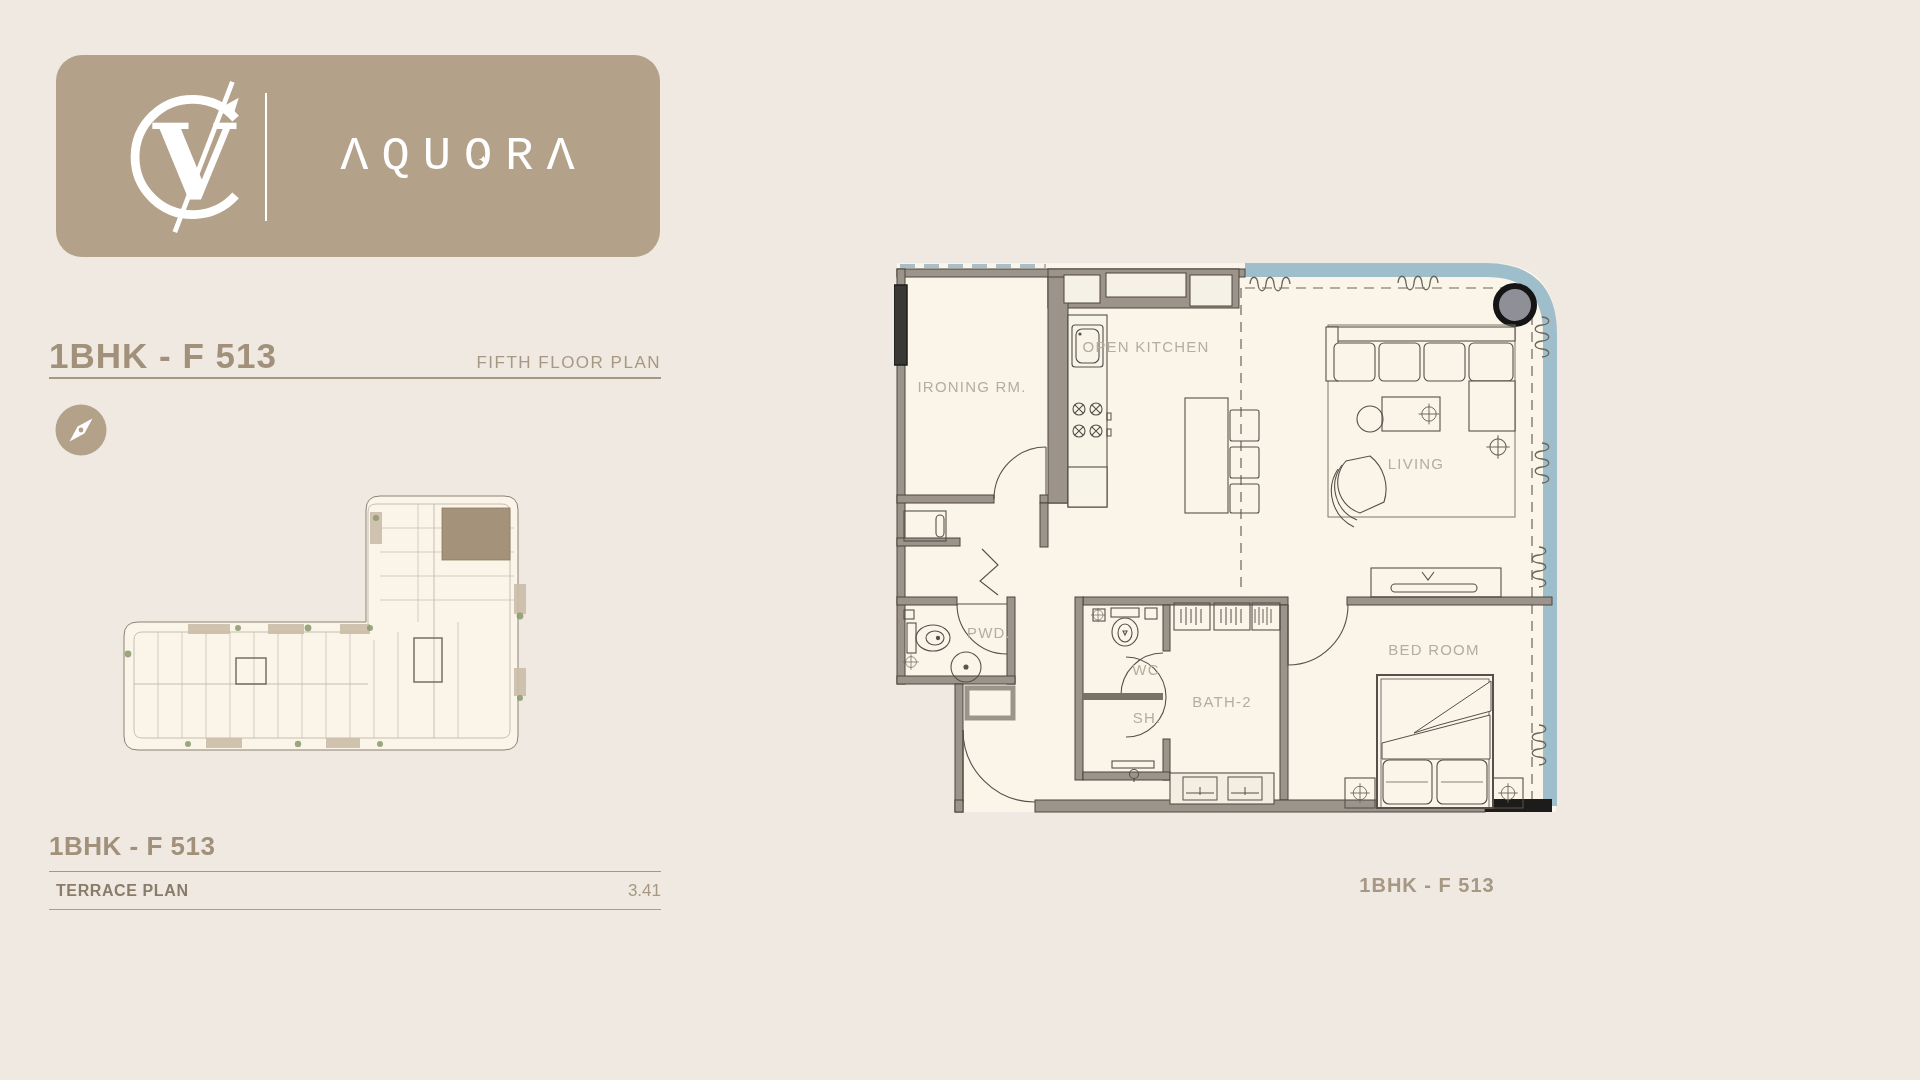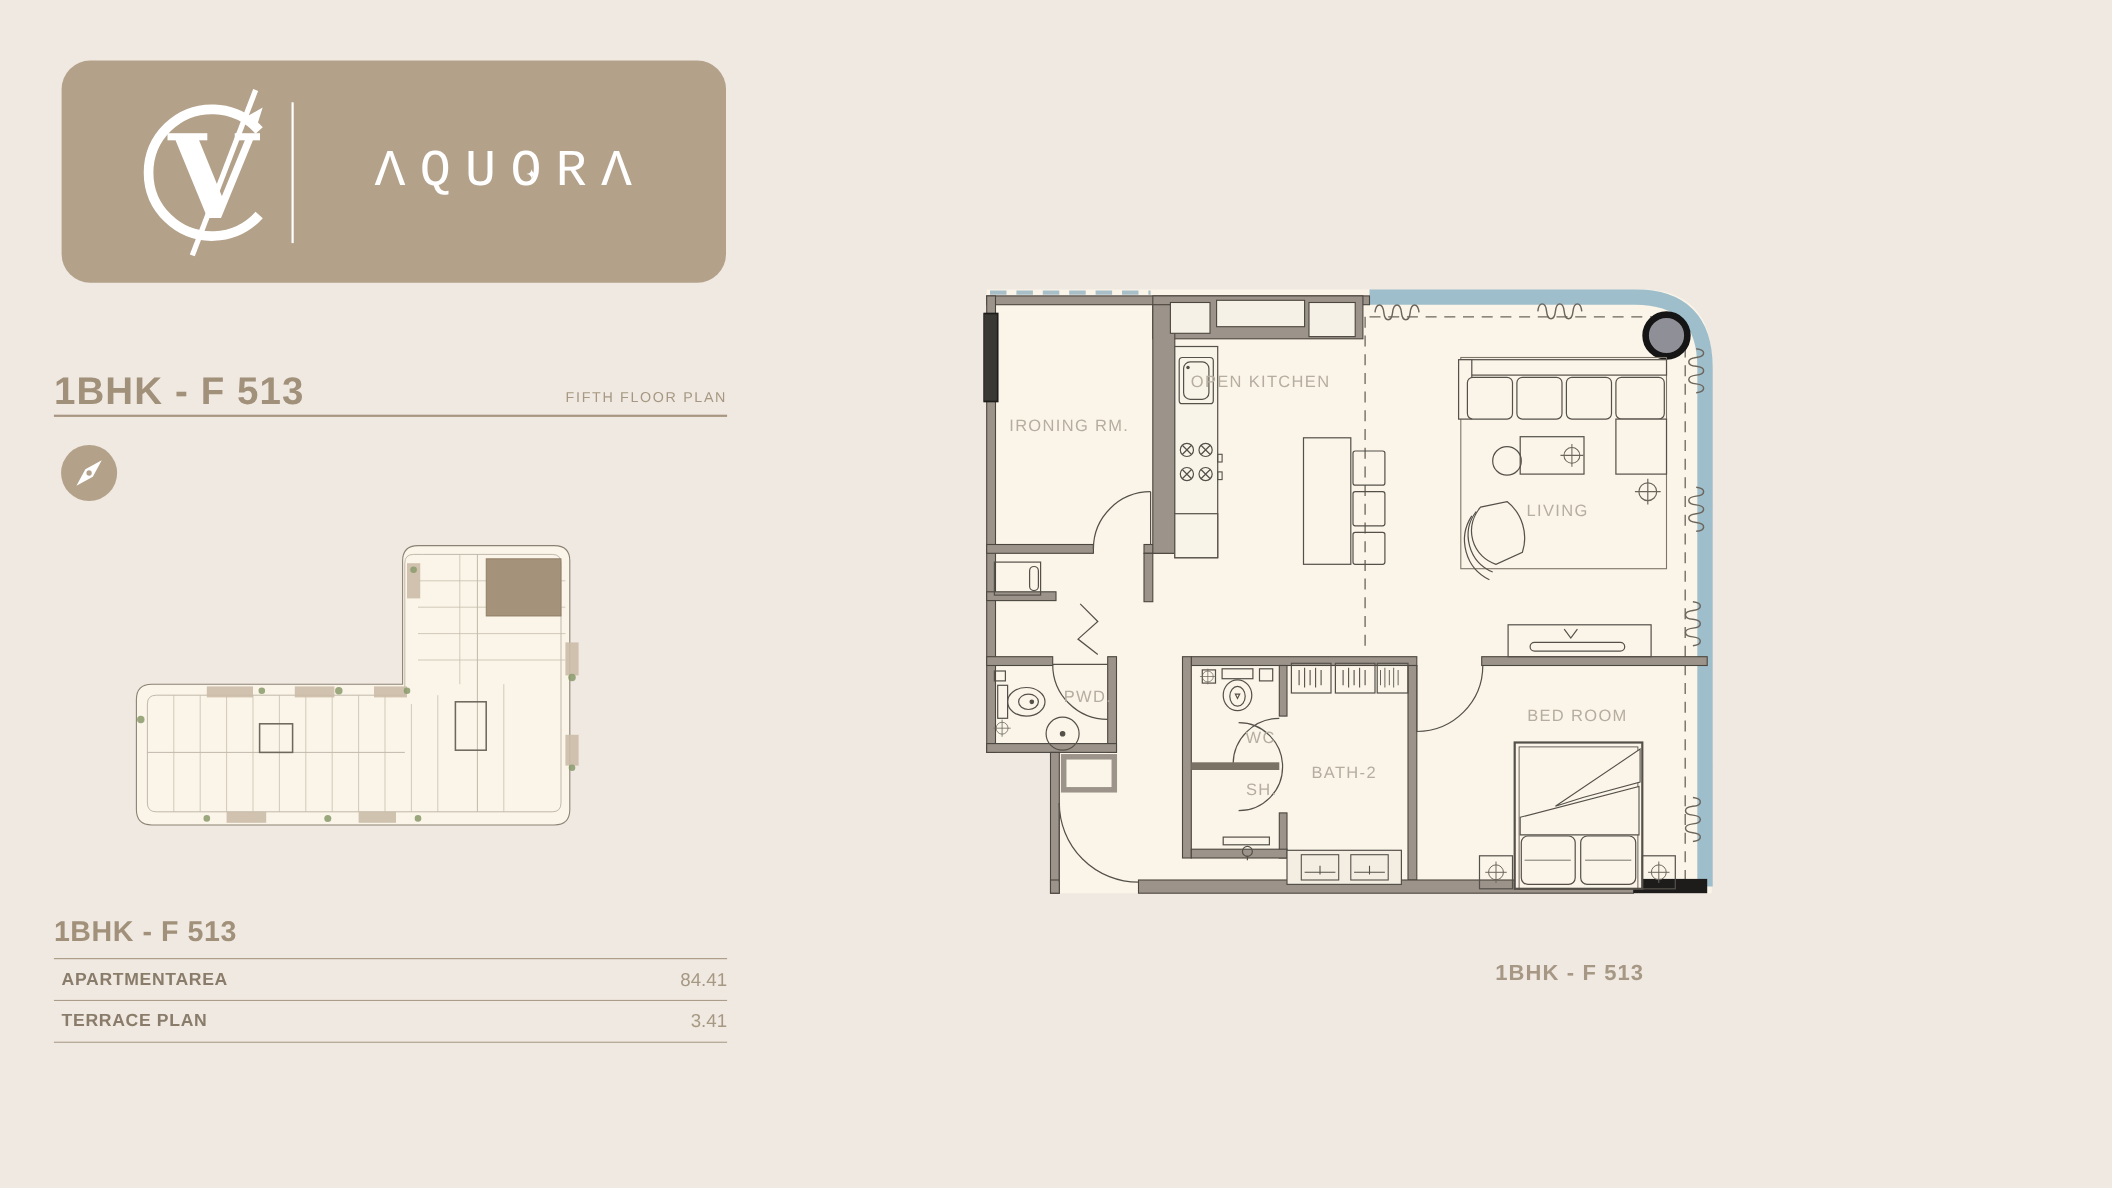--- a/index.html
+++ b/index.html
@@ -16,21 +16,21 @@
          font-family:Liberation Mono, monospace;color:#ffffff;font-size:47px;
          letter-spacing:13px;font-weight:400;}
   .brand .ostar{position:relative;display:inline-block;}
   .brand .star{position:absolute;left:50%;top:54%;transform:translate(-62%,-50%);
                font-size:17px;letter-spacing:0;}
 
   
   .headline-title{position:absolute;left:49px;top:336px;font-size:35px;font-weight:bold;
                   color:#a1907a;letter-spacing:1px;}
   .headline-sub{position:absolute;left:300px;top:353px;width:361px;text-align:right;
-                font-size:13px;color:#a69883;letter-spacing:1.5px;}
+                font-size:17px;color:#a69883;letter-spacing:1.5px;}
   .headline-rule{position:absolute;left:49px;top:377px;width:612px;height:2px;background:#a79681;}
 
   
   .compass{position:absolute;left:55px;top:404px;width:52px;height:52px;}
 
   
   .key-plan{position:absolute;left:118px;top:488px;width:424px;height:272px;}
 
   
   .area-table{position:absolute;left:49px;top:831px;width:612px;}
@@ -132,24 +132,20 @@
       <circle cx="180" cy="256" r="3.2"></circle>
     <circle cx="262" cy="256" r="3"></circle>
       <circle cx="402" cy="128" r="3.4"></circle>
       <circle cx="402" cy="210" r="3"></circle>
     <circle cx="258" cy="30" r="3"></circle>
   </g>
 </svg>
 
 <div class="area-table">
   <div class="area-title">1BHK - F 513</div>
-  <div class="area-row">
-    <span class="area-label">APARTMENTAREA</span>
-    <span class="area-value">84.41</span>
-  </div>
   <div class="area-row">
     <span class="area-label">TERRACE PLAN</span>
     <span class="area-value">3.41</span>
   </div>
 </div>
 
 <svg class="main-plan" viewBox="0 0 666 552">
   <defs>
     <path id="coil" d="M0,0 c1,-9 7,-9 8,0 c1,9 7,9 8,0 c1,-9 7,-9 8,0 c1,9 7,9 8,0 c1,-9 7,-9 8,0" fill="none" stroke="#6b655c" stroke-width="1.3"></path>
     <g id="ccross" fill="none" stroke="#6b655c" stroke-width="1.2">

